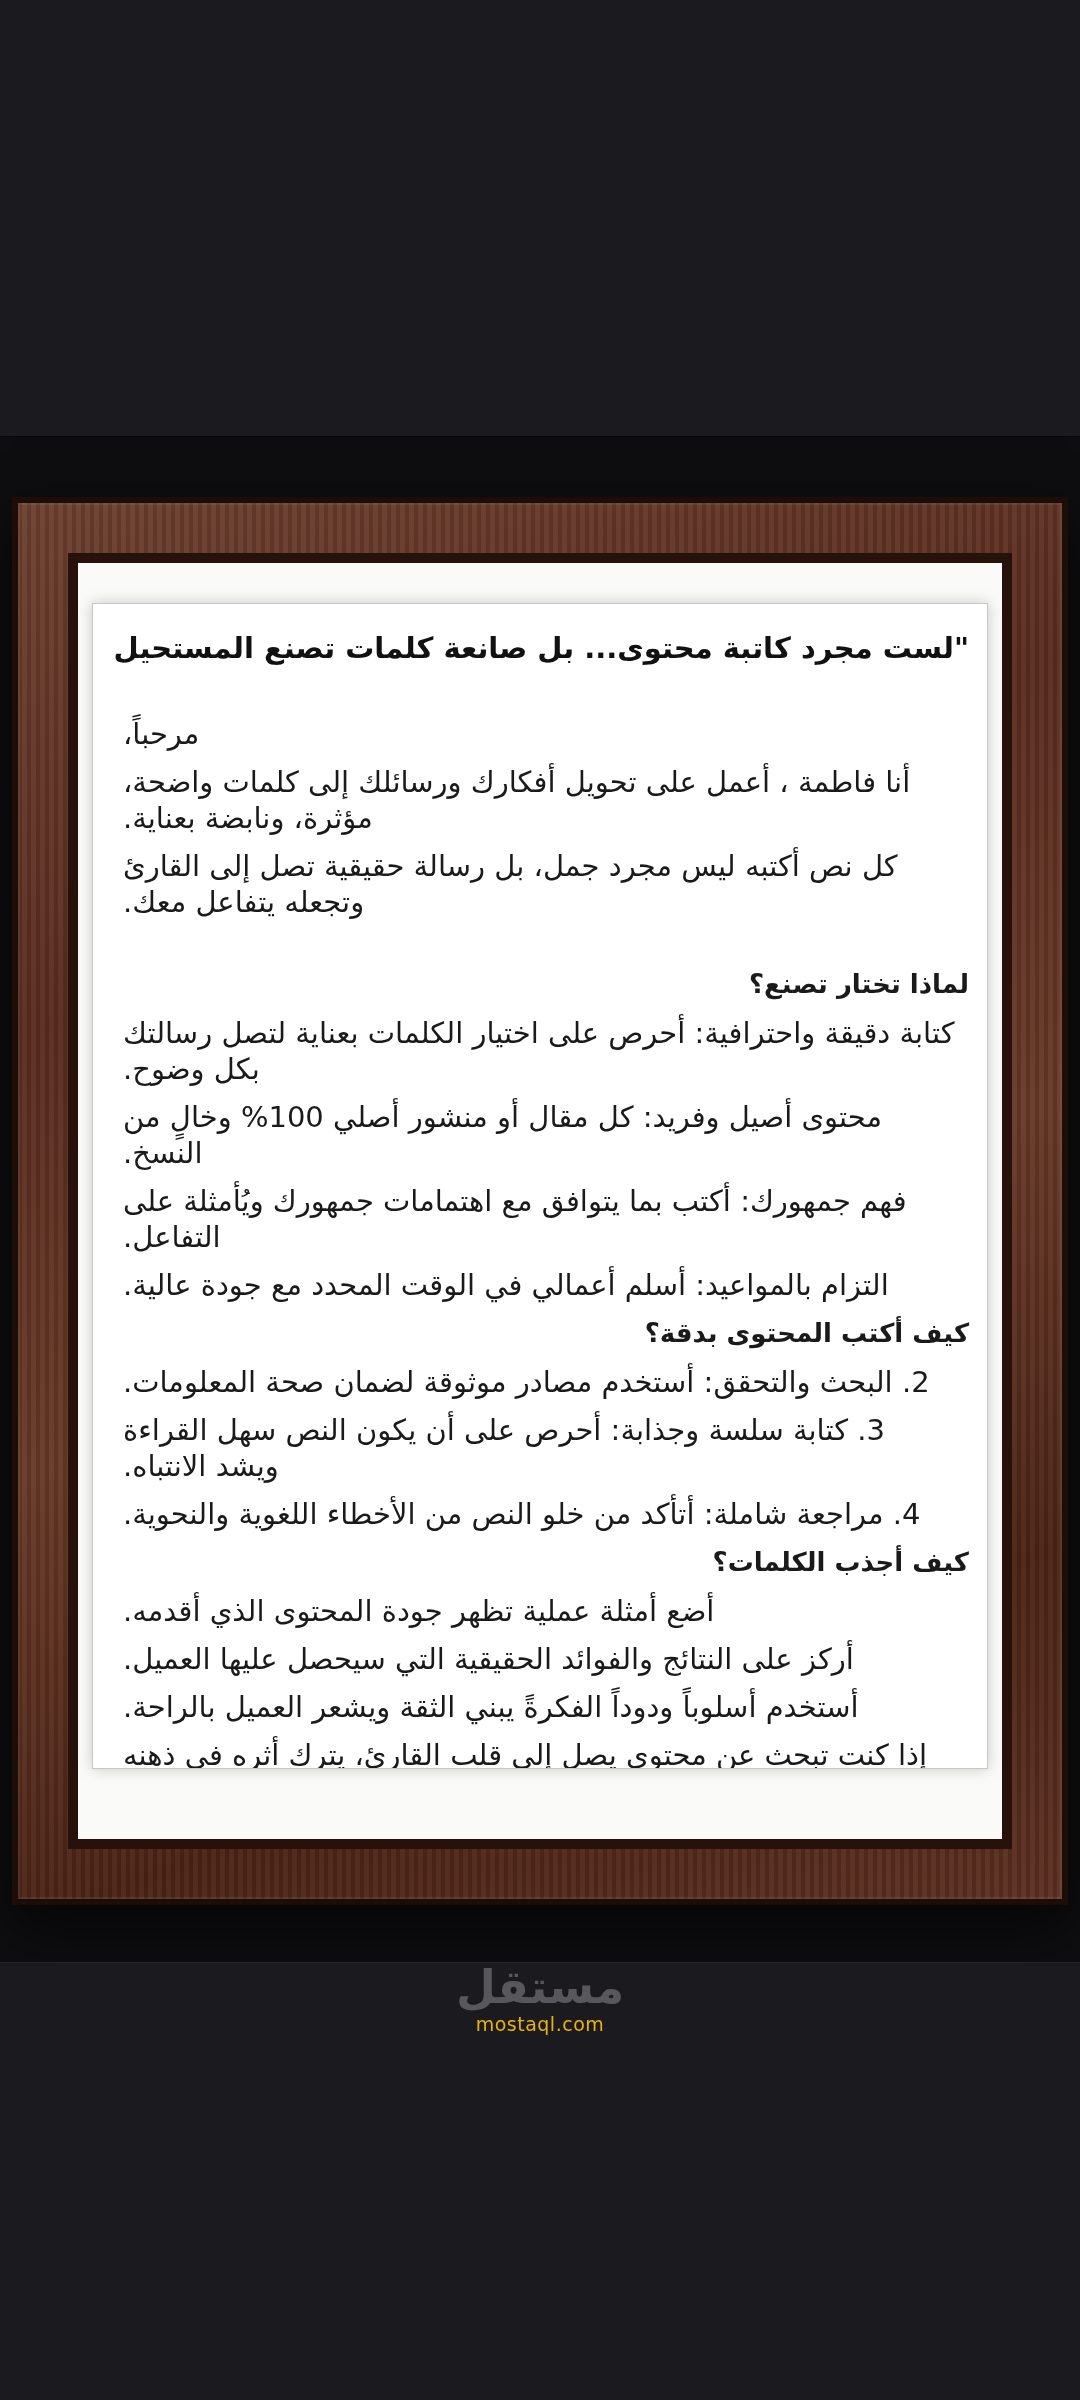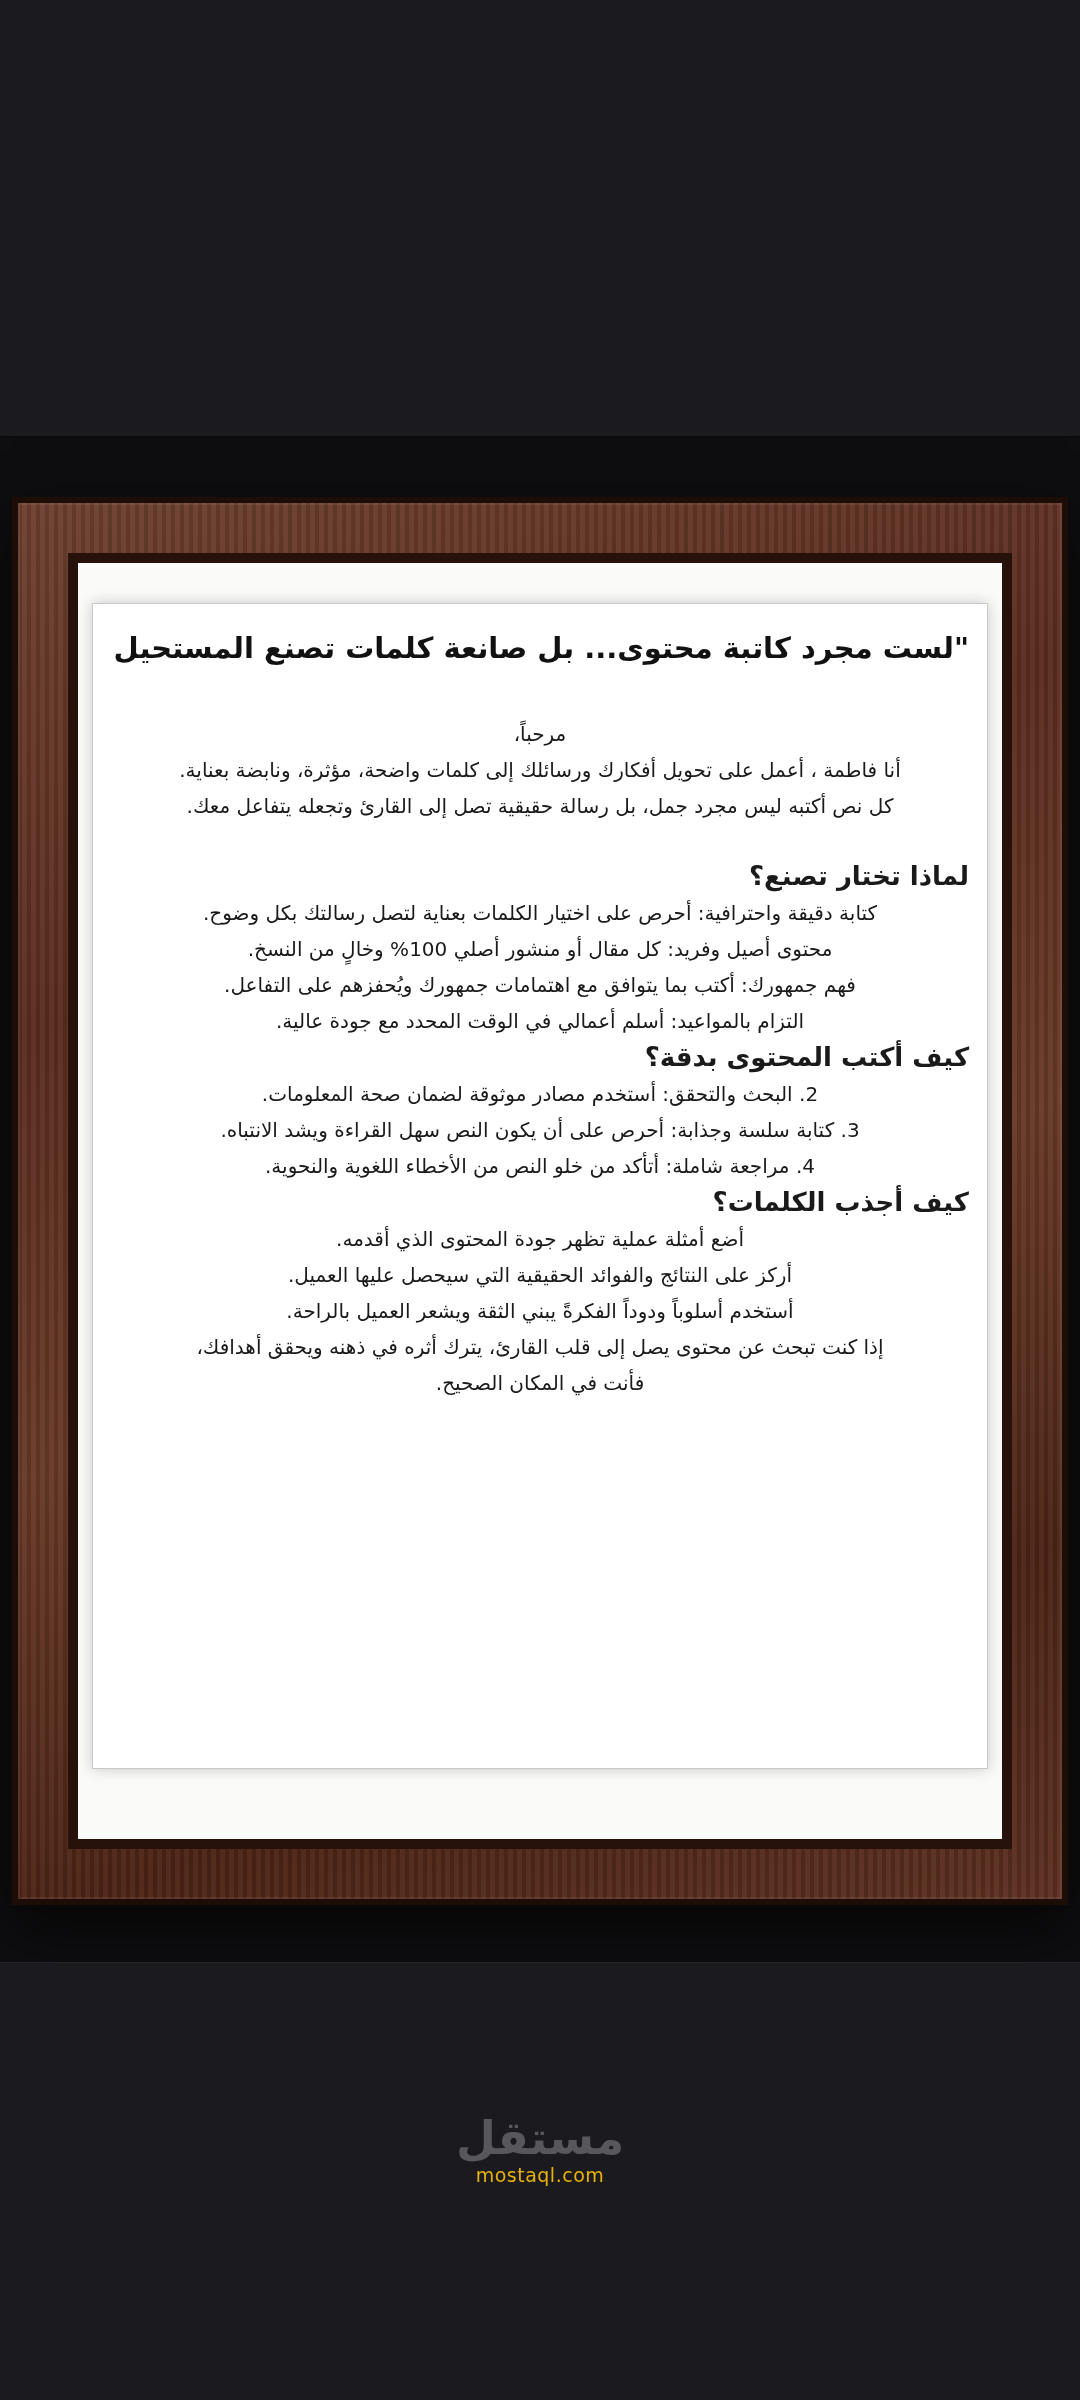--- a/index.html
+++ b/index.html
@@ -29,21 +29,21 @@
     background: #0e0d0f;
     box-sizing: border-box;
   }
   .band-bottom {
     height: 438px;
     background: #1b1a1e;
     border-top: 1px solid #26252a;
     box-sizing: border-box;
     display: flex;
     flex-direction: column;
-    justify-content: center;
+    justify-content: flex-start;
     align-items: center;
     padding-bottom: 64px;
   }
 
   
   .frame {
     width: 1056px;
     height: 1408px;
     margin: 60px auto 0;
     box-sizing: border-box;
@@ -85,24 +85,24 @@
   
   .doc-title {
     font-size: 29px;
     font-weight: bold;
     line-height: 44px;
     text-align: right;
     margin: 0 0 46px 0;
     color: #111;
   }
   .doc-para {
-    font-size: 20px;
+    font-size: 29px;
     line-height: 36px;
-    text-align: center;
-    margin: 0;
+    text-align: left;
+    margin: 12px;
   }
   .doc-heading {
     font-size: 26px;
     font-weight: bold;
     line-height: 37px;
     text-align: right;
     margin: 0;
   }
   .spacer { height: 34px; }
   .doc-para strong { font-weight: bold; }
@@ -137,21 +137,21 @@
           <div class="sheet">
             <h1 class="doc-title">"لست مجرد كاتبة محتوى... بل صانعة كلمات تصنع المستحيل</h1>
             <div id="doc-body">
                 <div class="doc-para">مرحباً،</div>
                 <div class="doc-para">أنا فاطمة ، أعمل على تحويل أفكارك ورسائلك إلى كلمات واضحة، مؤثرة، ونابضة بعناية.</div>
                 <div class="doc-para">كل نص أكتبه ليس مجرد جمل، بل رسالة حقيقية تصل إلى القارئ وتجعله يتفاعل معك.</div>
                 <div class="spacer"></div>
                 <div class="doc-heading">لماذا تختار تصنع؟</div>
                 <div class="doc-para">كتابة دقيقة واحترافية: أحرص على اختيار الكلمات بعناية لتصل رسالتك بكل وضوح.</div>
                 <div class="doc-para">محتوى أصيل وفريد: كل مقال أو منشور أصلي 100% وخالٍ من النسخ.</div>
-                <div class="doc-para">فهم جمهورك: أكتب بما يتوافق مع اهتمامات جمهورك ويُحفزهم على التفاعل.</div>
+                <div class="doc-para">فهم جمهورك: أكتب بما يتوافق مع اهتمامات جمهورك ويُأمثلة على التفاعل.</div>
                 <div class="doc-para">التزام بالمواعيد: أسلم أعمالي في الوقت المحدد مع جودة عالية.</div>
                 <div class="doc-heading">كيف أكتب المحتوى بدقة؟</div>
                 <div class="doc-para">2. البحث والتحقق: أستخدم مصادر موثوقة لضمان صحة المعلومات.</div>
                 <div class="doc-para">3. كتابة سلسة وجذابة: أحرص على أن يكون النص سهل القراءة ويشد الانتباه.</div>
                 <div class="doc-para">4. مراجعة شاملة: أتأكد من خلو النص من الأخطاء اللغوية والنحوية.</div>
                 <div class="doc-heading">كيف أجذب الكلمات؟</div>
                 <div class="doc-para">أضع أمثلة عملية تظهر جودة المحتوى الذي أقدمه.</div>
                 <div class="doc-para">أركز على النتائج والفوائد الحقيقية التي سيحصل عليها العميل.</div>
                 <div class="doc-para">أستخدم أسلوباً ودوداً الفكرةً يبني الثقة ويشعر العميل بالراحة.</div>
                 <div class="doc-para">إذا كنت تبحث عن محتوى يصل إلى قلب القارئ، يترك أثره في ذهنه ويحقق أهدافك،</div>

